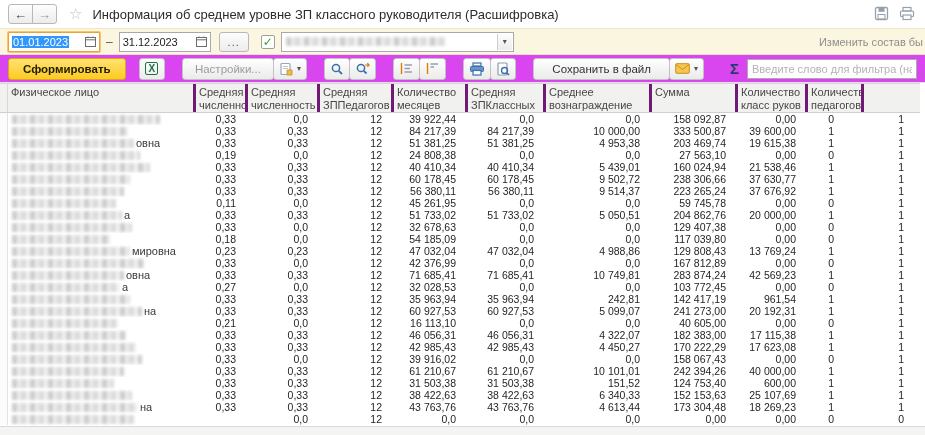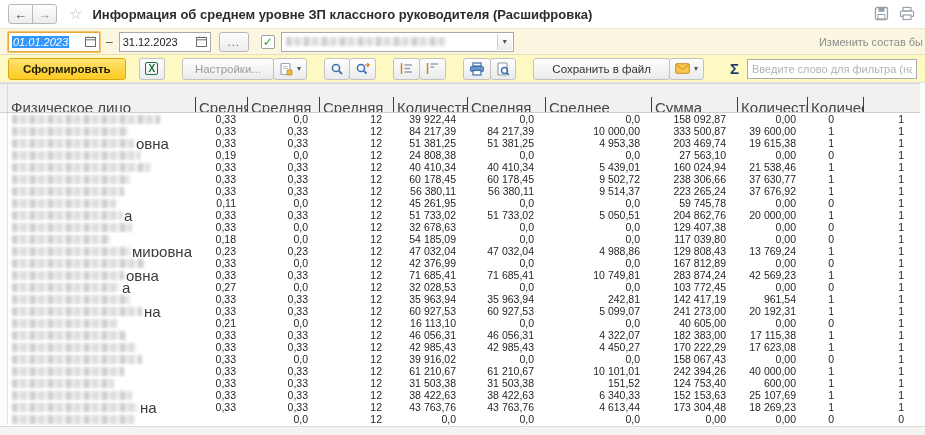--- a/index.html
+++ b/index.html
@@ -7,21 +7,21 @@
     font-family:"Liberation Sans","DejaVu Sans",sans-serif; }
 
   
   .titlebar { height:28px; display:flex; align-items:center; padding:0 8px; background:#fff; position:relative; }
   .navgrp { display:flex; }
   .navbtn { width:25px; height:20px; border:1px solid #b8b8b8; background:linear-gradient(#fefefe,#ececec);
     display:flex; align-items:center; justify-content:center; font-size:13px; color:#444; cursor:pointer; }
   .navbtn.back { border-radius:3px 0 0 3px; }
   .navbtn.fwd  { border-radius:0 3px 3px 0; margin-left:-1px; color:#9a9a9a; }
   .star { color:#c0c0c0; font-size:15px; margin:0 10px 0 12px; }
-  .wintitle { font-size:13px; font-weight:700; color:#2c2c2c; white-space:nowrap; }
+  .wintitle { font-size:13px; font-weight:400; color:#2c2c2c; white-space:nowrap; }
   .titleicons { position:absolute; right:10px; top:6px; display:flex; gap:10px; }
 
   
   .quickbar { height:27px; background:#fbf6df; border-top:1px solid #eee8cc; border-bottom:1px solid #e7e0c2;
     display:flex; align-items:center; padding:0 8px; position:relative; }
   .dateinput { height:20px; background:#fff; border:1px solid #a9a9a9; display:flex; align-items:center;
     padding:0 3px; font-size:11px; color:#222; }
   .dateinput.focused { border:1px solid #e8a33b; box-shadow:0 0 0 1px #f6c768; border-radius:1px; }
   .selrange { background:#3297fd; color:#fff; padding:0 1px; }
   .calbtn { margin-left:6px; display:flex; align-items:center; }
@@ -29,47 +29,47 @@
   .morebtn { width:30px; height:20px; margin-left:8px; border:1px solid #b8b8b8; border-radius:3px;
     background:linear-gradient(#fdfdfd,#ececec); font-size:11px; color:#555; display:flex; align-items:center; justify-content:center; letter-spacing:1px;}
   .chk { width:14px; height:14px; background:#fff; border:1px solid #9f9f9f; border-radius:2px; margin:0 6px 0 12px;
     display:flex; align-items:center; justify-content:center; font-size:12px; font-weight:bold; color:#2ca02c; line-height:1; }
   .combo { width:233px; height:20px; background:#fff; border:1px solid #a9a9a9; display:flex; align-items:center; position:relative; padding:0 18px 0 4px; }
   .combo .drop { position:absolute; right:1px; top:1px; bottom:1px; width:15px; border-left:1px solid #cfcfcf;
     display:flex; align-items:center; justify-content:center; font-size:8px; color:#555; background:linear-gradient(#fdfdfd,#ececec); }
   .changelink { position:absolute; right:2px; font-size:11px; color:#8d8d8d; white-space:nowrap; }
 
   
-  .toolbar { height:28px; display:flex; align-items:center; padding:0 8px; gap:4px; border-bottom:1px solid #e3e3e3; background:#fef9c3; }
+  .toolbar { height:28px; display:flex; align-items:center; padding:0 8px; gap:4px; border-bottom:1px solid #e3e3e3; background:#d946ef; }
   .btn { height:22px; border:1px solid #c2c2c2; border-radius:3px; background:linear-gradient(#fefefe,#ebebeb);
     font-size:11.5px; color:#333; display:inline-flex; align-items:center; justify-content:center; padding:0 18px; white-space:nowrap; }
   .btn.primary { background:linear-gradient(#ffe173,#fccb22); border-color:#d9a913; font-weight:600; color:#201c00; padding:0 14px; }
   .btn.icononly { padding:0 5px; min-width:26px; }
   .btn.gray { color:#9c9c9c; padding:10px 12px; }
   .caret { font-size:8px; color:#555; margin-left:4px; }
   .grp { display:flex; }
   .grp .btn + .btn { margin-left:-1px; }
   .sigmabtn { border:none; background:transparent; font-size:15px; font-weight:bold; color:#1f3e6e; padding:0 4px; margin-left:18px; }
   .filterinput { width:256px; height:20px; border:1px solid #ababab; font-size:11px; padding:0 4px; color:#333;
     font-family:"Liberation Sans","DejaVu Sans",sans-serif; }
   .filterinput::placeholder { color:#b3b3b3; }
   .sp8 { width:8px; } .sp14 { width:14px; }
 
   
   .grid { display:grid; grid-template-columns:8px 188px 52px 72px 74px 74px 78px 106px 86px 70px 56px 56px; width:920px; }
   .thead { background:#f1f1ef; border-top:1px solid #d6d6d6; border-bottom:1px solid #cfcfcf; height:30px; }
-  .hcell { font-size:15px; color:#474747; line-height:1.18; padding:2px 3px; border-right:1px solid #701a75; overflow:hidden;margin-top:13px; }
+  .hcell { font-size:11px; color:#474747; line-height:1.18; padding:2px 3px; border-right:3px solid #701a75; overflow:hidden; }
   .hgut { border-right:1px solid #d8d8d6; }
   .tbody .trow { height:12px; }
   .gut { border-right:1px solid #e2e2e2; background:#fcfcfc; }
   .ncell { display:flex; align-items:center; padding-left:4px; overflow:hidden; }
   .nblur { height:9px; border-radius:1px;
     background:repeating-linear-gradient(90deg,#cdcdcd 0 5px,#ebebeb 5px 9px,#dadada 9px 14px,#f1f1f1 14px 18px);
     filter:blur(1.4px); flex:none; }
-  .nsuffix { font-size:15px; color:#3a3a3a; margin-left:2px; white-space:nowrap; }
+  .nsuffix { font-size:11px; color:#3a3a3a; margin-left:2px; white-space:nowrap; }
   .vcell { font-size:10.5px; color:#1f1f1f; text-align:right; padding-right:12px; line-height:12px; white-space:nowrap; overflow:visible; }
   .trow > div:nth-child(11) { padding-right:30px; }
   .trow > div:nth-child(12) { padding-right:16px; }
   .tfoot { height:12px; background:#f4f4f3; border-top:1px solid #d9d9d9; margin-top:1px; }
 
   svg { display:block; }
 </style>
 </head>
 <body>
 
@@ -96,21 +96,21 @@
       <svg width="16" height="15" viewBox="0 0 16 15">
           <rect x="4" y="1.5" width="8" height="3.5" fill="none" stroke="#96a0ad" stroke-width="1.2"></rect>
           <rect x="1.5" y="5" width="13" height="5.5" rx="1" fill="none" stroke="#96a0ad" stroke-width="1.2"></rect>
           <rect x="4" y="9" width="8" height="4.5" fill="#fff" stroke="#96a0ad" stroke-width="1.2"></rect>
         </svg>
     </span>
   </div>
 </div>
 
 <div class="quickbar">
-  <div class="dateinput focused" style="width:92px;font-style:italic;">
+  <div class="dateinput focused" style="width:92px;">
     <span class="selrange">01.01.2023</span>
     <span class="calbtn" style="margin-left:auto;">
       <svg width="11" height="11" viewBox="0 0 11 11">
           <rect x="0.5" y="1.5" width="10" height="9" fill="none" stroke="#6d6d6d"></rect>
           <line x1="0.5" y1="3.8" x2="10.5" y2="3.8" stroke="#6d6d6d"></line>
           <line x1="3" y1="0.5" x2="3" y2="2" stroke="#6d6d6d"></line>
           <line x1="8" y1="0.5" x2="8" y2="2" stroke="#6d6d6d"></line>
         </svg>
     </span>
   </div>

